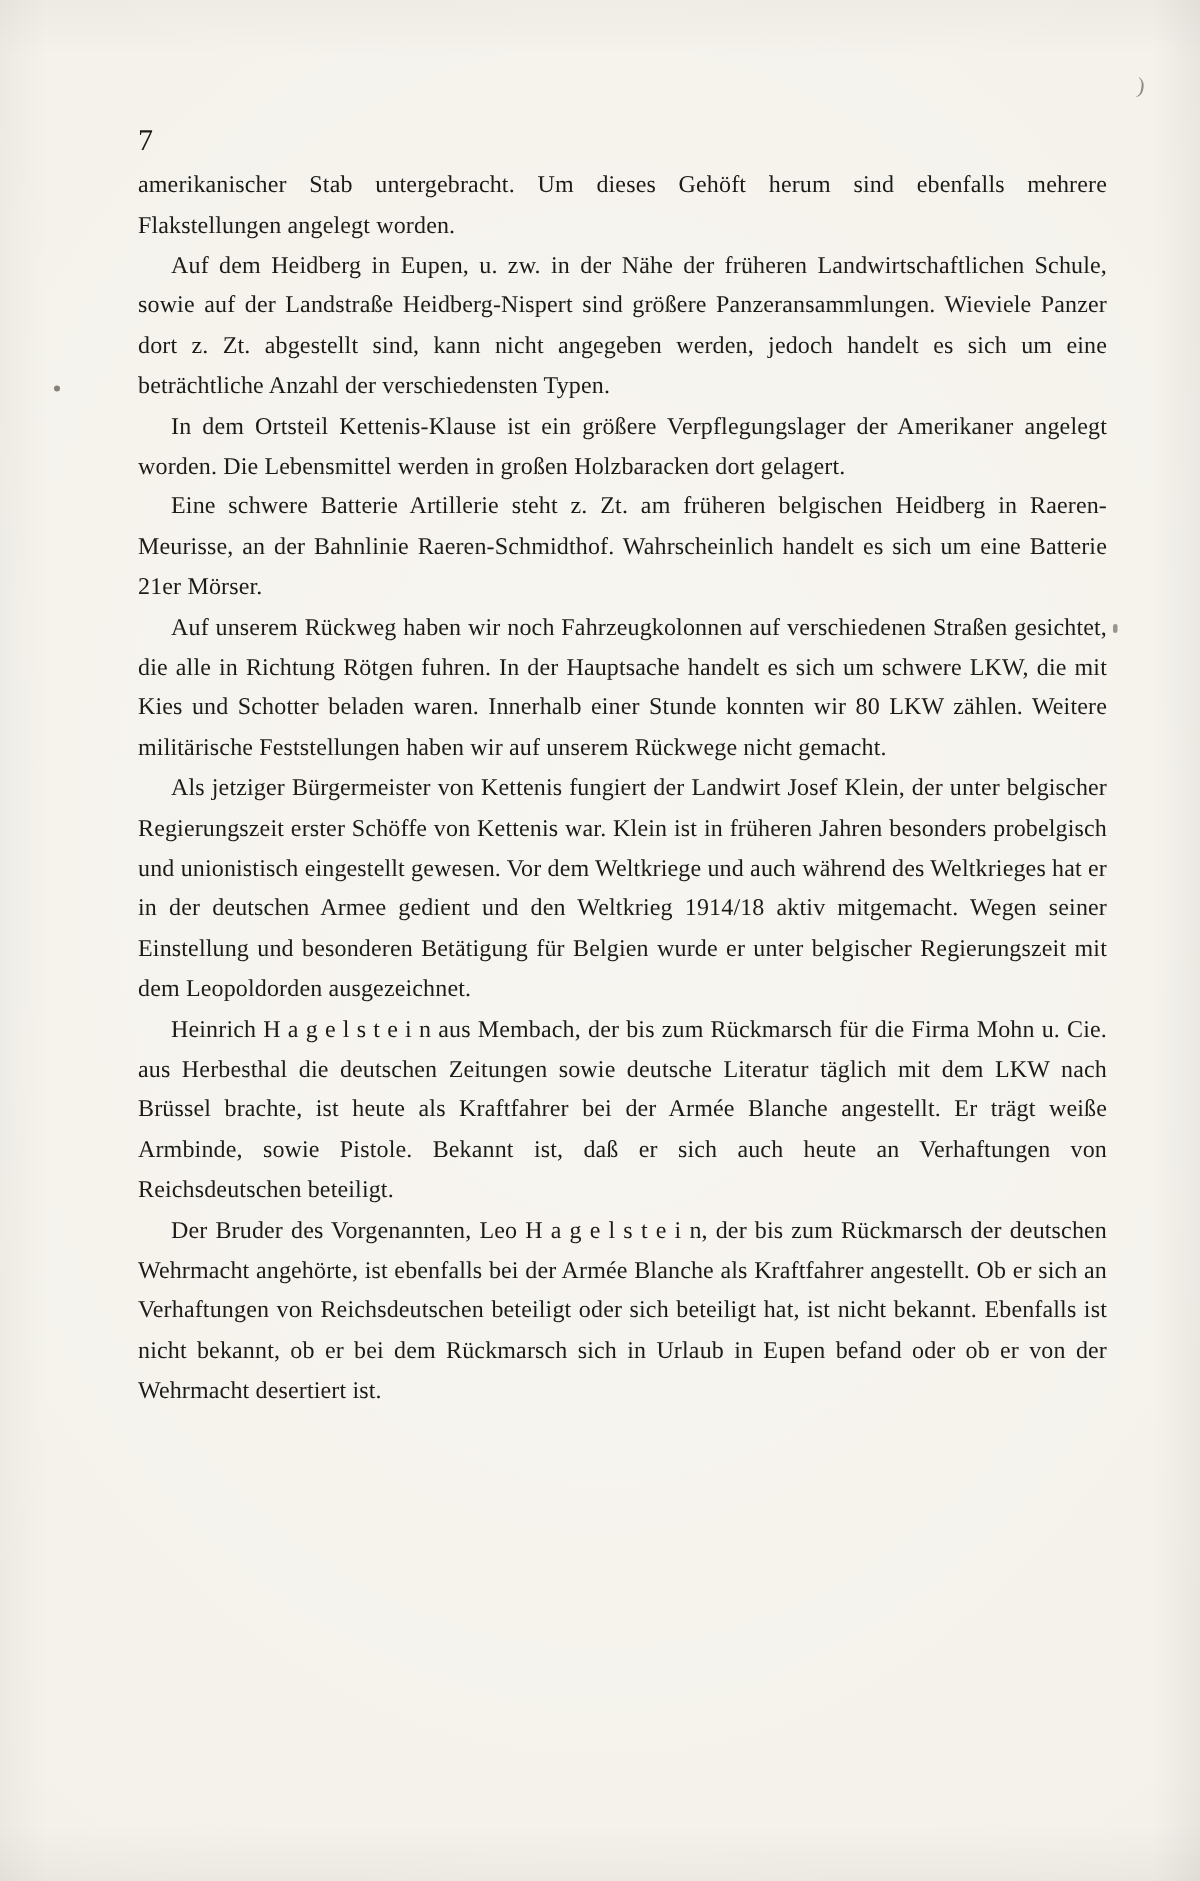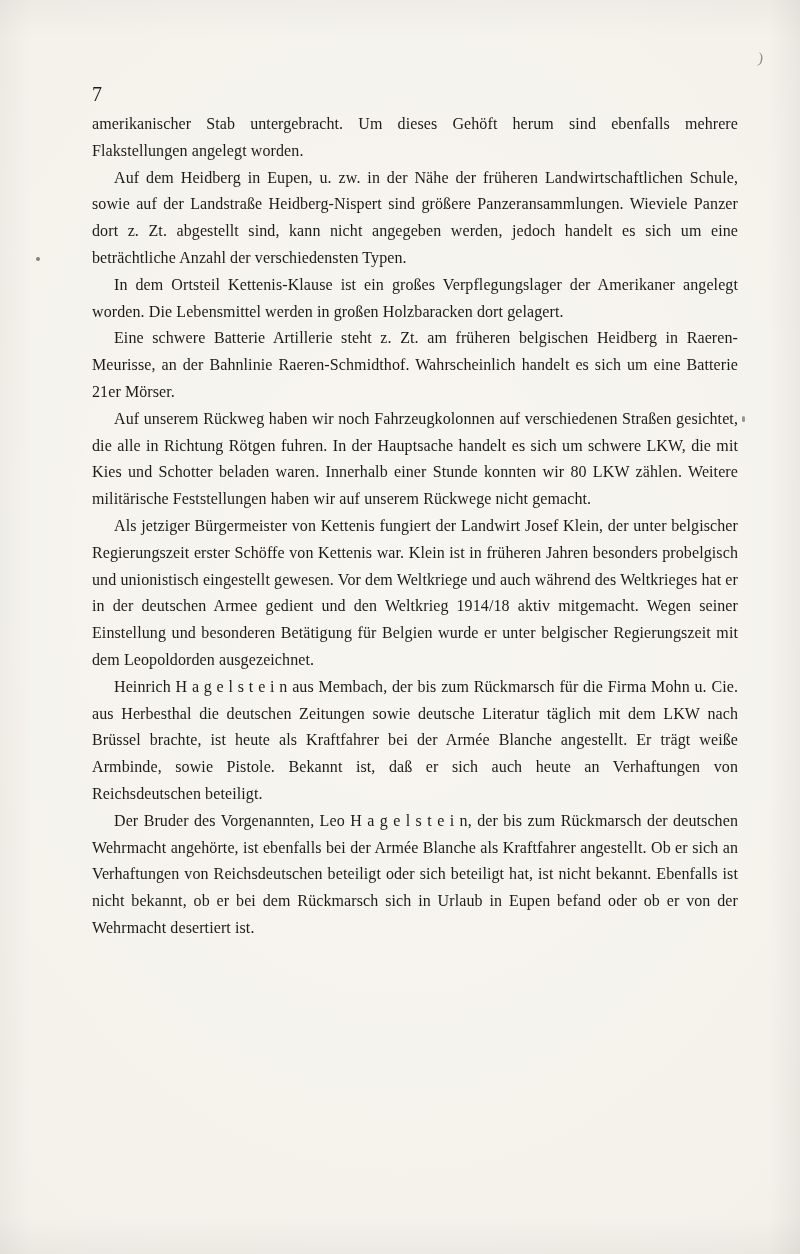--- a/index.html
+++ b/index.html
@@ -89,20 +89,20 @@
   <span class="artifact-paren">)</span>
   <span class="speck-1"></span>
   <span class="speck-2"></span>
 
   <div class="page-number">7</div>
 
   <div class="text-block">
 
   <p>amerikanischer Stab untergebracht. Um dieses Gehöft herum sind ebenfalls mehrere Flakstellungen angelegt worden.</p>
       <p>Auf dem Heidberg in Eupen, u. zw. in der Nähe der früheren Landwirtschaftlichen Schule, sowie auf der Landstraße Heidberg-Nispert sind größere Panzeransammlungen. Wieviele Panzer dort z. Zt. abgestellt sind, kann nicht angegeben werden, jedoch handelt es sich um eine beträchtliche Anzahl der verschiedensten Typen.</p>
-      <p>In dem Ortsteil Kettenis-Klause ist ein großes Verpflegungslager der Amerikaner angelegt worden. Die Lebensmittel werden in großen Holzbaracken dort gelagert.</p>
+      <p>In dem Ortsteil Kettenis-Klause ist ein größere Verpflegungslager der Amerikaner angelegt worden. Die Lebensmittel werden in großen Holzbaracken dort gelagert.</p>
       <p>Eine schwere Batterie Artillerie steht z. Zt. am früheren belgischen Heidberg in Raeren-Meurisse, an der Bahnlinie Raeren-Schmidthof. Wahrscheinlich handelt es sich um eine Batterie 21er Mörser.</p>
       <p>Auf unserem Rückweg haben wir noch Fahrzeugkolonnen auf verschiedenen Straßen gesichtet, die alle in Richtung Rötgen fuhren. In der Hauptsache handelt es sich um schwere LKW, die mit Kies und Schotter beladen waren. Innerhalb einer Stunde konnten wir 80 LKW zählen. Weitere militärische Feststellungen haben wir auf unserem Rückwege nicht gemacht.</p>
       <p>Als jetziger Bürgermeister von Kettenis fungiert der Landwirt Josef Klein, der unter belgischer Regierungszeit erster Schöffe von Kettenis war. Klein ist in früheren Jahren besonders probelgisch und unionistisch eingestellt gewesen. Vor dem Weltkriege und auch während des Weltkrieges hat er in der deutschen Armee gedient und den Weltkrieg 1914/18 aktiv mitgemacht. Wegen seiner Einstellung und besonderen Betätigung für Belgien wurde er unter belgischer Regierungszeit mit dem Leopoldorden ausgezeichnet.</p>
       <p>Heinrich H a g e l s t e i n aus Membach, der bis zum Rückmarsch für die Firma Mohn u. Cie. aus Herbesthal die deutschen Zeitungen sowie deutsche Literatur täglich mit dem LKW nach Brüssel brachte, ist heute als Kraftfahrer bei der Armée Blanche angestellt. Er trägt weiße Armbinde, sowie Pistole. Bekannt ist, daß er sich auch heute an Verhaftungen von Reichsdeutschen beteiligt.</p>
       <p>Der Bruder des Vorgenannten, Leo H a g e l s t e i n, der bis zum Rückmarsch der deutschen Wehrmacht angehörte, ist ebenfalls bei der Armée Blanche als Kraftfahrer angestellt. Ob er sich an Verhaftungen von Reichsdeutschen beteiligt oder sich beteiligt hat, ist nicht bekannt. Ebenfalls ist nicht bekannt, ob er bei dem Rückmarsch sich in Urlaub in Eupen befand oder ob er von der Wehrmacht desertiert ist.</p>
     </div>
 </div>
 
 </body></html>

